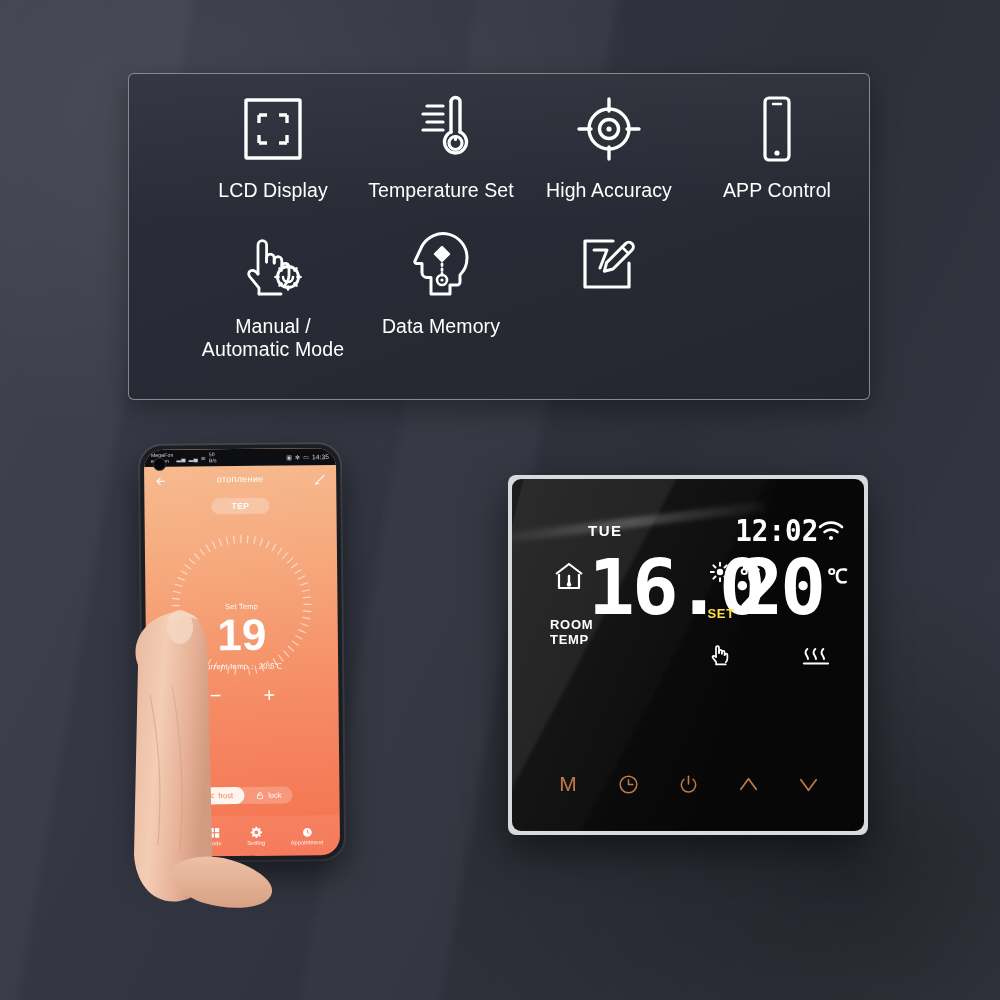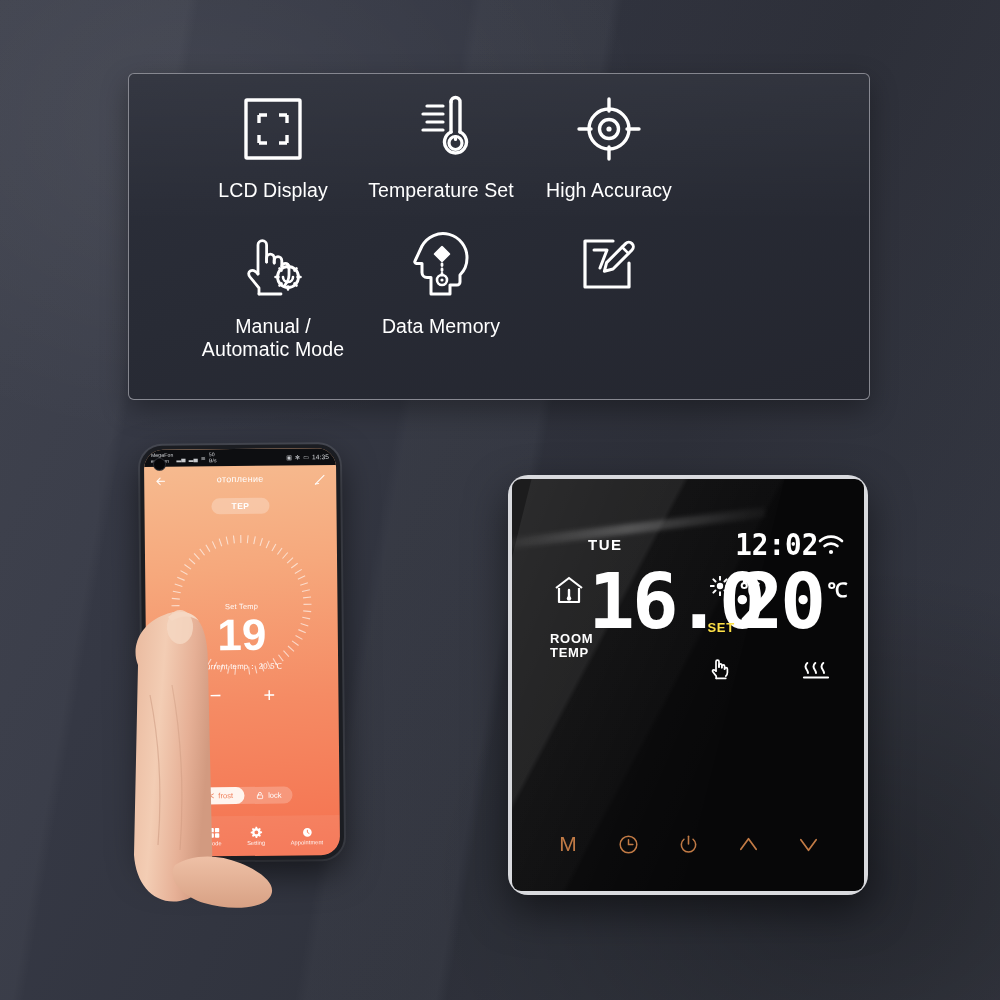--- a/index.html
+++ b/index.html
@@ -143,22 +143,22 @@
   .nav-item { display: flex; flex-direction: column; align-items: center; gap: 2px; color: #fff; }
   .nav-ico { width: 13px; height: 13px; }
   .nav-label { font-size: 5.6px; letter-spacing: .1px; opacity: .95; }
 
   
   #hand { position: absolute; left: 0; top: 100px; width: 210px; height: 370px; z-index: 5; pointer-events: none; }
 
   
   #thermostat {
     position: absolute; left: 508px; top: 475px;
-    width: 360px; height: 420px;
-    border-radius: 20px;
+    width: 360px; height: 360px;
+    border-radius: 8px;
     background: #d9dade;
     padding: 4px;
     box-shadow: 0 16px 40px rgba(0,0,0,0.5);
   }
   #thermostat-face {
     position: relative; width: 100%; height: 100%;
     border-radius: 9px; overflow: hidden;
     background: #070708;
   }
   #thermostat-face::before {
@@ -287,20 +287,30 @@
         <svg width="66" height="66" viewBox="0 0 66 66" fill="none" stroke="#ffffff" stroke-width="3.4">
           <circle cx="33" cy="33" r="20"></circle>
           <circle cx="33" cy="33" r="9.5"></circle>
           <circle cx="33" cy="33" r="2.6" fill="#fff" stroke="none"></circle>
           <path d="M33 3 v12 M33 51 v12 M3 33 h12 M51 33 h12" stroke-linecap="round"></path>
         </svg>
       </div>
       <div class="feature-label">High Accuracy</div>
     </div>
 
+    <div class="feature-item">
+      <div class="feature-icon">
+        <svg width="42" height="68" viewBox="0 0 42 68" fill="none" stroke="#ffffff" stroke-width="3.2">
+          <rect x="9" y="3" width="24" height="62" rx="4"></rect>
+          <path d="M17 9 H25" stroke-linecap="round" stroke-width="2.4"></path>
+          <circle cx="21" cy="58" r="2.6" fill="#fff" stroke="none"></circle>
+        </svg>
+      </div>
+      <div class="feature-label">APP Control</div>
+    </div>
 
   </div>
 
   <div class="feature-row" id="feature-row-2">
 
     <div class="feature-item">
       <div class="feature-icon">
         <svg width="70" height="66" viewBox="0 0 70 66" fill="none" stroke="#ffffff" stroke-width="2.8" stroke-linecap="round" stroke-linejoin="round">
           <path d="M20 42 V13 a4.3 4.3 0 0 1 8.6 0 v17"></path>
           <path d="M28.6 30 v-4 a3.8 3.8 0 0 1 7.6 0 v5"></path>

